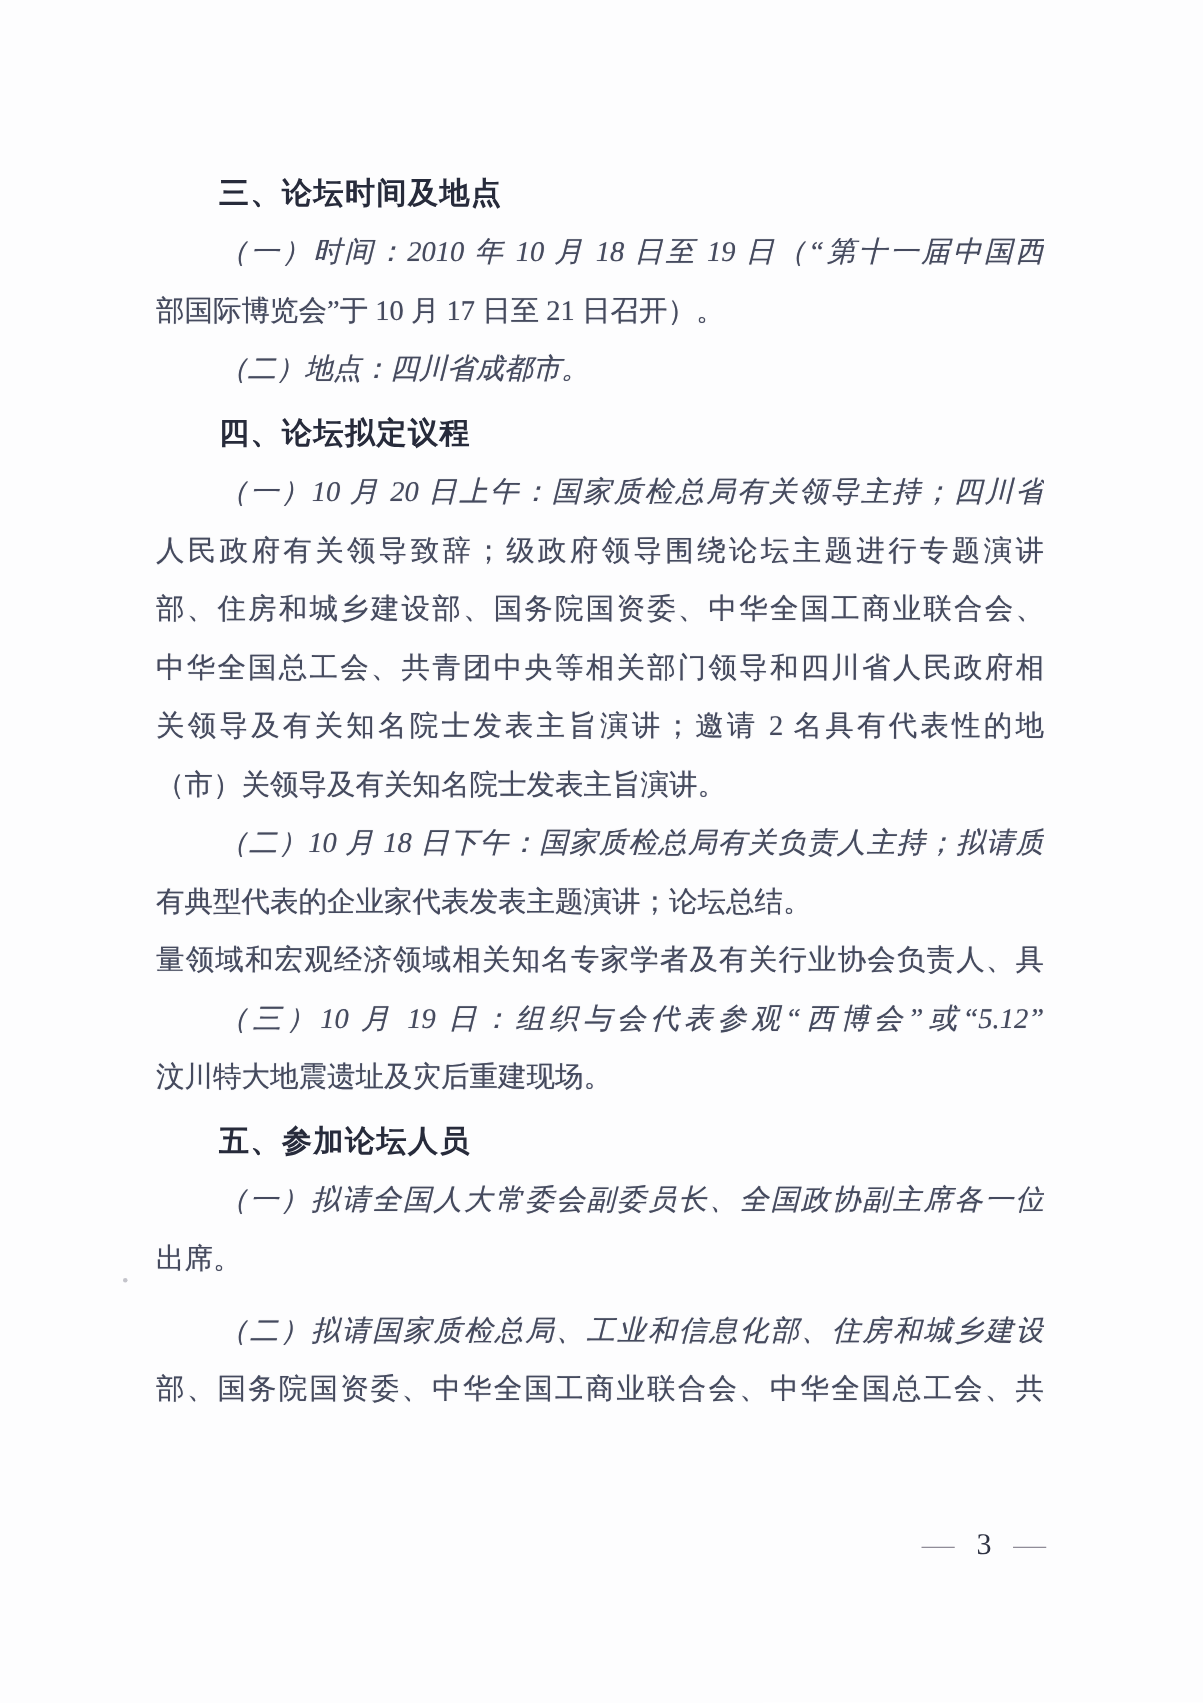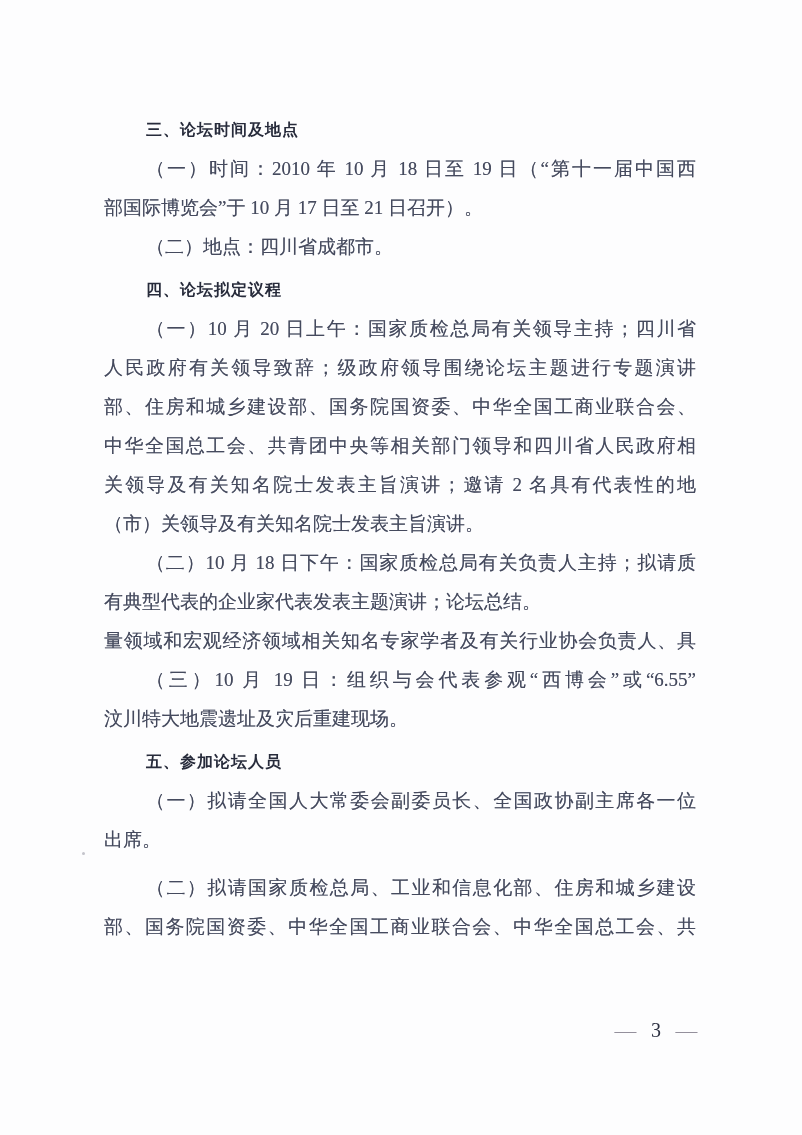--- a/index.html
+++ b/index.html
@@ -23,21 +23,21 @@
     position: absolute;
     left: 104px;
     top: 110px;
     width: 592px;
     color: var(--body, #454a5e);
     font-size: 19px;
   }
   .heading {
     font-family: "Liberation Sans", sans-serif;
     font-weight: 700;
-    font-size: 16px;
+    font-size: 20px;
     color: var(--heading, #272b3b);
     line-height: 39px;
     height: 39px;
     text-indent: 42px;
     margin-top: 4px;
     letter-spacing: 1px;
     white-space: nowrap;
     overflow: hidden;
   }
   .heading:first-child { margin-top: 0; }
@@ -46,21 +46,21 @@
     height: 39px;
     overflow: hidden;
     text-align: left;
     text-shadow: 0 0 0.5px rgba(69, 74, 94, 0.55);
   }
   .line.just {
     text-align: justify;
     text-align-last: justify;
     text-justify: inter-character;
   }
-  .line.indent { text-indent: 42px; }
+  .line.indent { text-indent: 42px; font-style: italic; }
   .line.gap { margin-top: 9px; }
   .footer {
     position: absolute;
     top: 1016px;
     left: 616px;
     width: 80px;
     display: flex;
     align-items: baseline;
     justify-content: space-between;
     font-size: 19px;
@@ -96,21 +96,21 @@
       <div class="heading">四、论坛拟定议程</div>
       <div class="line indent just">（一）10 月 20 日上午：国家质检总局有关领导主持；四川省</div>
       <div class="line just">人民政府有关领导致辞；级政府领导围绕论坛主题进行专题演讲</div>
       <div class="line just">部、住房和城乡建设部、国务院国资委、中华全国工商业联合会、</div>
       <div class="line just">中华全国总工会、共青团中央等相关部门领导和四川省人民政府相</div>
       <div class="line just">关领导及有关知名院士发表主旨演讲；邀请 2 名具有代表性的地</div>
       <div class="line">（市）关领导及有关知名院士发表主旨演讲。</div>
       <div class="line indent just">（二）10 月 18 日下午：国家质检总局有关负责人主持；拟请质</div>
       <div class="line">有典型代表的企业家代表发表主题演讲；论坛总结。</div>
       <div class="line just">量领域和宏观经济领域相关知名专家学者及有关行业协会负责人、具</div>
-      <div class="line indent just">（三）10 月 19 日：组织与会代表参观“西博会”或“6.55”</div>
+      <div class="line indent just">（三）10 月 19 日：组织与会代表参观“西博会”或“5.12”</div>
       <div class="line">汶川特大地震遗址及灾后重建现场。</div>
       <div class="heading">五、参加论坛人员</div>
       <div class="line indent just">（一）拟请全国人大常委会副委员长、全国政协副主席各一位</div>
       <div class="line">出席。</div>
       <div class="line indent just gap">（二）拟请国家质检总局、工业和信息化部、住房和城乡建设</div>
       <div class="line just">部、国务院国资委、中华全国工商业联合会、中华全国总工会、共</div>
     </main>
   <div class="speckle"></div>
   <footer class="footer">
     <span class="dash">—</span>

